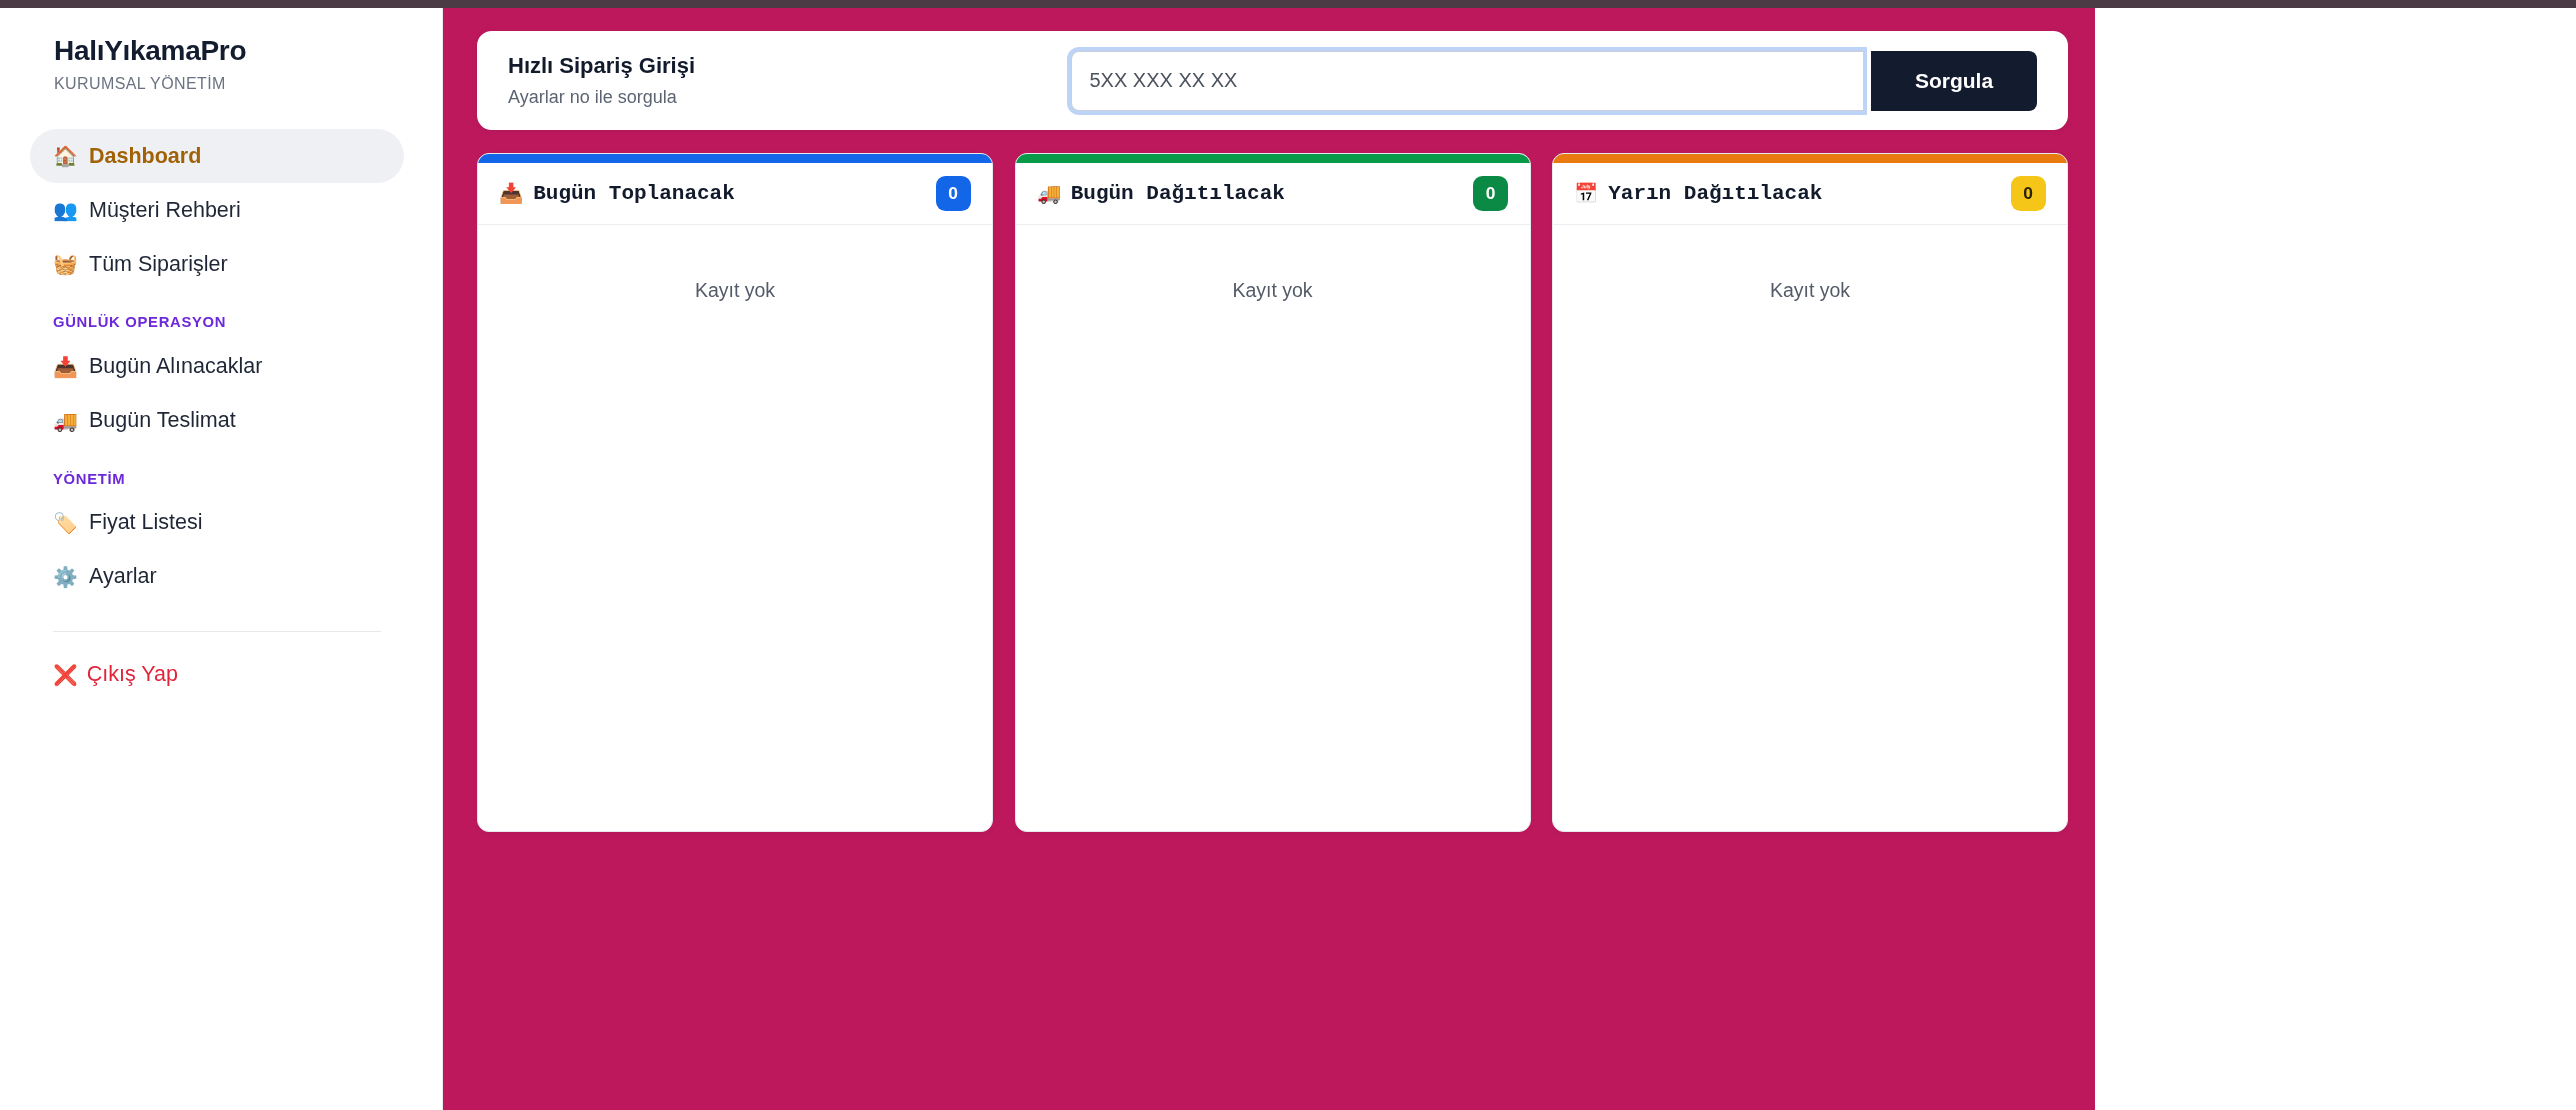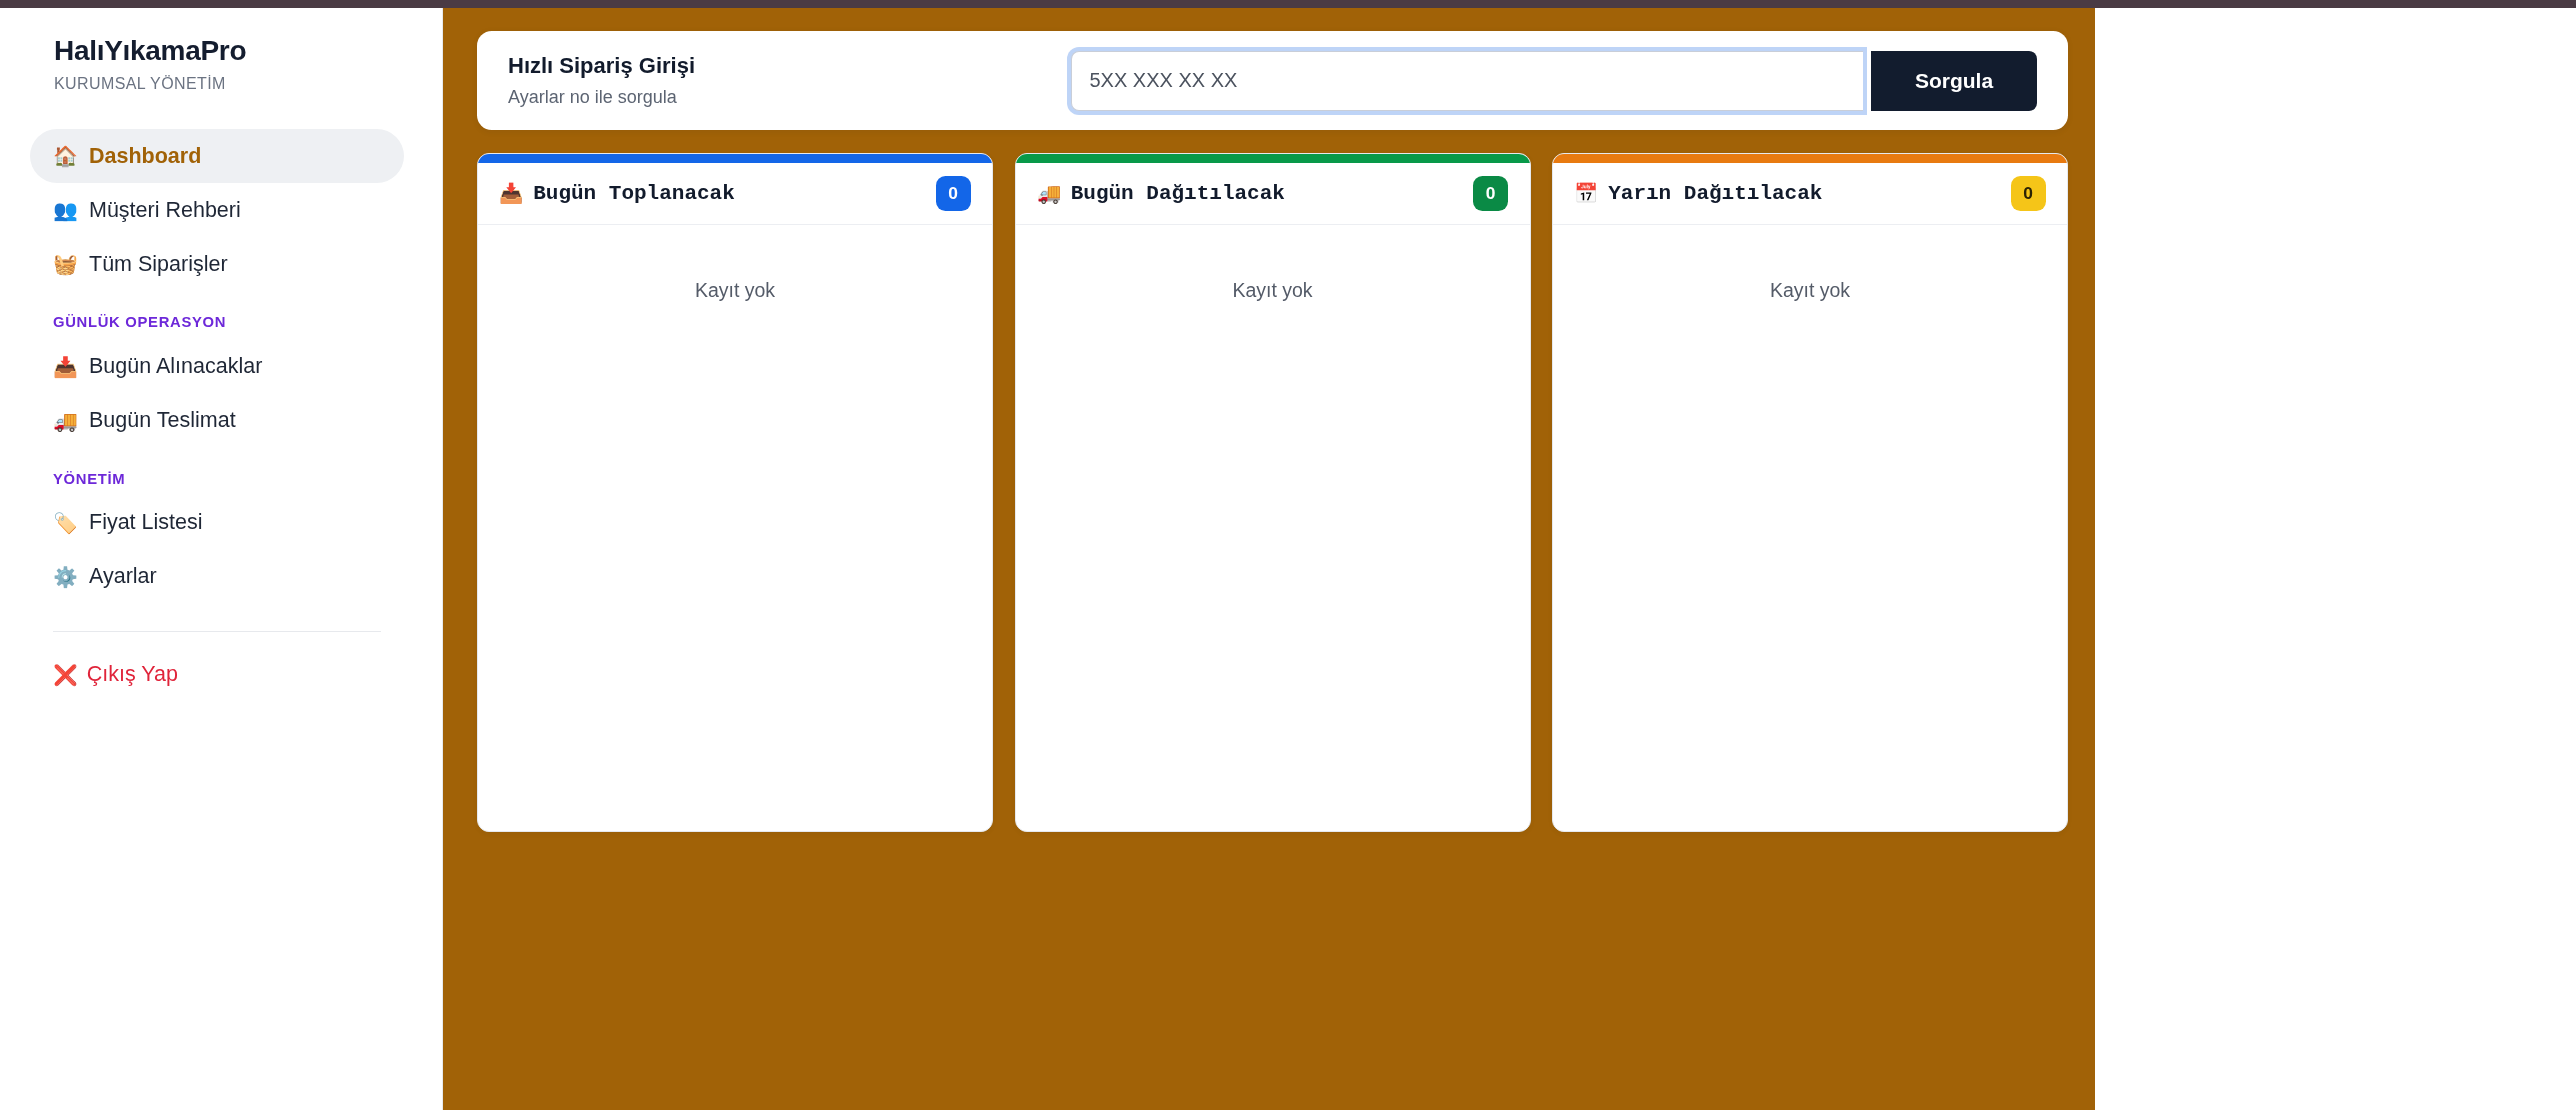--- a/index.html
+++ b/index.html
@@ -121,21 +121,21 @@
     margin-top: 19px;
     cursor: pointer;
   }
   .logout .nav-icon { font-size: 20px; color: #e02020; width: 23px; text-align: center; }
   .logout .nav-label { font-size: 21.5px; color: #e0243a; }
 
   
   .main {
     flex: 1;
     height: 100%;
-    background: #a16207;
+    background: #be185d;
     padding: 23px 27px 0 34px;
     overflow: hidden;
   }
 
   
   .quick-card {
     background: #ffffff;
     border-radius: 14.8px;
     box-shadow: 0 1.3px 6.7px rgba(22,34,57,0.07);
     padding: 23px 31px;

